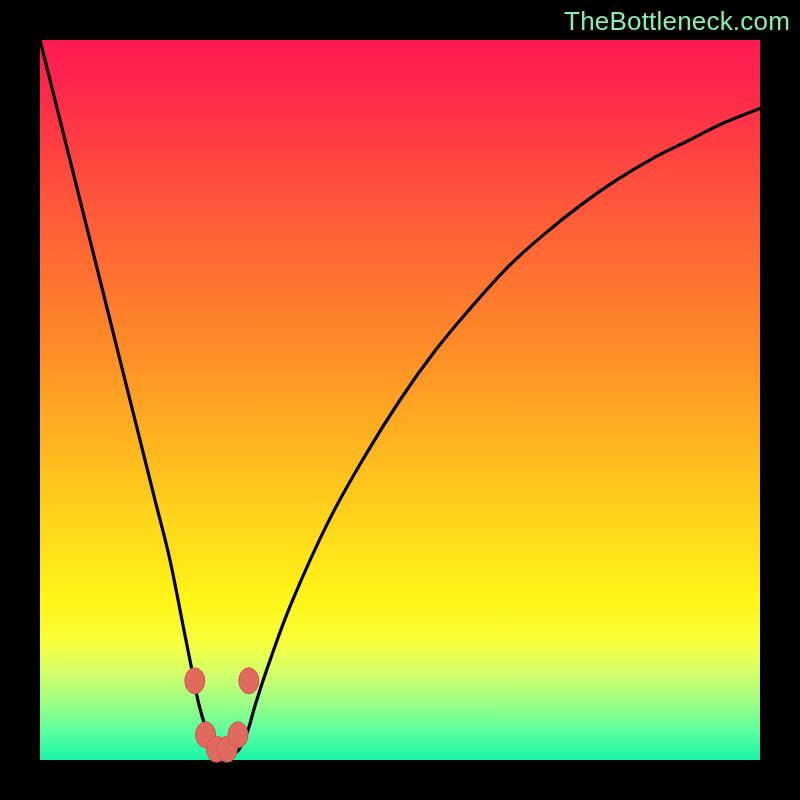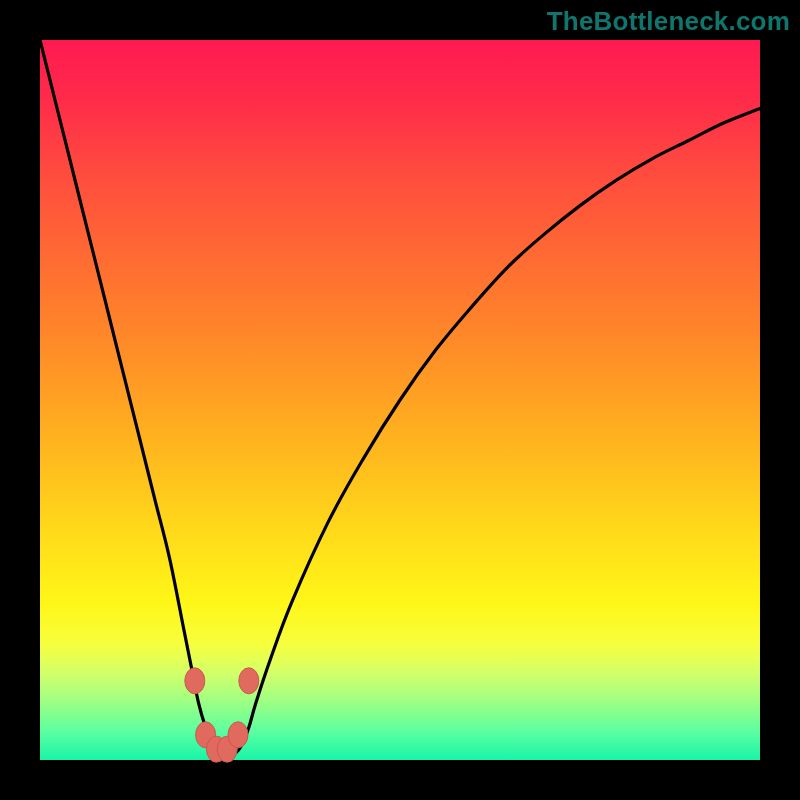--- a/index.html
+++ b/index.html
@@ -38,23 +38,23 @@
       #d2ff6a 88%,
       #9cff84 92%,
       #5cffa0 96%,
       #18f5a8 100%
     );
   }
   .watermark {
     position: absolute;
     top: 6px;
     right: 10px;
-    color: #0f766e;
+    color: #86efac;
     font-size: 26px;
-    font-weight: 700;
+    font-weight: 400;
     letter-spacing: 0.2px;
     user-select: none;
   }
   svg.curve {
     position: absolute;
     left: 0;
     top: 0;
     width: 720px;
     height: 720px;
     overflow: visible;

